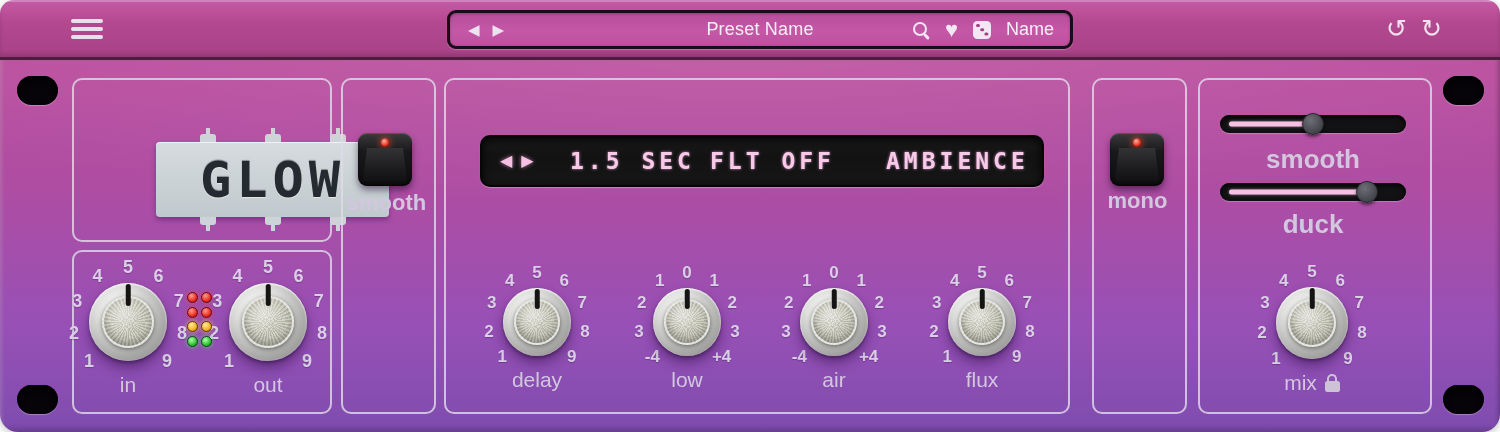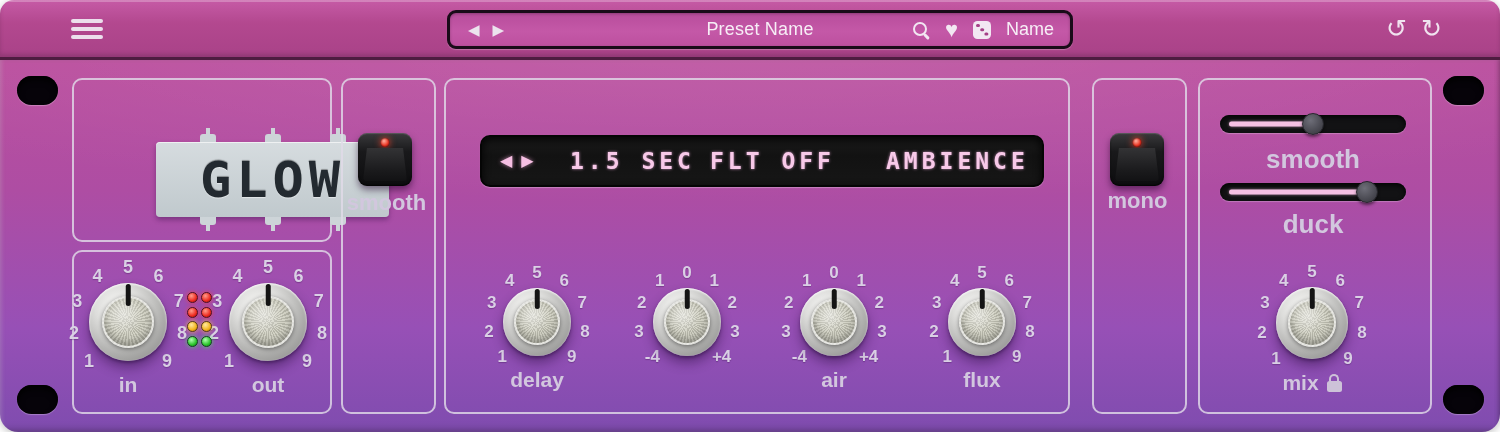--- a/index.html
+++ b/index.html
@@ -86,21 +86,21 @@
   .knob-body{position:absolute;border-radius:50%;cursor:pointer;
              background:radial-gradient(circle at 36% 30%,#f7f7f5 0%,#dddddb 30%,#aeaeac 64%,#808080 100%);
              box-shadow:0 7px 12px rgba(40,10,60,.45), 0 2px 3px rgba(30,5,50,.4), inset 0 1px 2px rgba(255,255,255,.85);}
   .knob-cap{position:absolute;border-radius:50%;
             background:radial-gradient(circle at 40% 34%,rgba(255,255,255,.55),rgba(255,255,255,0) 48%),
                        repeating-conic-gradient(#d3d3c6 0deg 5deg,#b5b5a8 5deg 10deg);
             border:2px solid rgba(245,245,245,.65);box-sizing:border-box;
             box-shadow:inset 0 -4px 7px rgba(0,0,0,.28), 0 1px 4px rgba(0,0,0,.45);}
   .knob-pointer{position:absolute;left:50%;top:1px;width:4.5px;transform:translateX(-50%);
                 background:#141414;border-radius:2.5px;z-index:2;}
-  .knob-label{position:absolute;left:0;right:0;text-align:center;color:#d2c7de;font-size:21px;font-weight:bold;
+  .knob-label{position:absolute;left:0;right:0;text-align:center;color:#d2c7de;font-size:21px;font-weight:normal;
               display:flex;align-items:center;justify-content:center;gap:8px;}
   .lock-icon{position:relative;width:15px;height:11px;background:#cdc2d8;border-radius:2.5px;margin-top:6px;display:inline-block;}
   .lock-icon::before{content:'';position:absolute;top:-7px;left:2.4px;width:10px;height:8px;box-sizing:border-box;
                      border:2.6px solid #cdc2d8;border-bottom:none;border-radius:6px 6px 0 0;}
   
   .meter{position:absolute;left:187px;top:232px;display:grid;grid-template-columns:11px 11px;gap:3.5px 3px;}
   .led{width:11px;height:11px;border-radius:50%;box-sizing:border-box;}
   .led.red{background:radial-gradient(circle at 38% 32%,#ff9c8c,#ee2c20 60%,#8e0d0d);border:1.5px solid #55101a;box-shadow:0 0 4px rgba(255,60,50,.8);}
   .led.yellow{background:radial-gradient(circle at 38% 32%,#ffe9a0,#f2b41e 60%,#a66c08);border:1.5px solid #5c4210;box-shadow:0 0 4px rgba(255,200,60,.8);}
   .led.green{background:radial-gradient(circle at 38% 32%,#b0ffb0,#2cc42c 60%,#0d7a14);border:1.5px solid #0f4a1c;box-shadow:0 0 4px rgba(70,230,80,.8);}
@@ -250,20 +250,23 @@
         <span class="tick" style="font-size: 17px; left: 39.7771px; top: 26.258px;">1</span>
         <span class="tick" style="font-size: 17px; left: 67px; top: 18px;">0</span>
         <span class="tick" style="font-size: 17px; left: 94.2229px; top: 26.258px;">1</span>
         <span class="tick" style="font-size: 17px; left: 112.27px; top: 48.2485px;">2</span>
         <span class="tick" style="font-size: 17px; left: 115.058px; top: 76.5594px;">3</span>
         <span class="tick" style="font-size: 17px; left: 101.648px; top: 101.648px;">+4</span>
         <div class="knob-body" style="width: 68px; height: 68px; left: 33px; top: 33px;">
           <div class="knob-cap" style="width: 46px; height: 46px; left: 11px; top: 11px;"></div>
           <div class="knob-pointer" style="height: 20px;"></div>
         </div>
+        <div class="knob-label" style="top: 113px;">
+          <span>low</span>
+        </div>
       </div>
     <div class="knob-unit" style="left: 767px; top: 195px; width: 134px; height: 134px;">
         <span class="tick" style="font-size: 17px; left: 32.3518px; top: 101.648px;">-4</span>
         <span class="tick" style="font-size: 17px; left: 18.9415px; top: 76.5594px;">3</span>
         <span class="tick" style="font-size: 17px; left: 21.7299px; top: 48.2485px;">2</span>
         <span class="tick" style="font-size: 17px; left: 39.7771px; top: 26.258px;">1</span>
         <span class="tick" style="font-size: 17px; left: 67px; top: 18px;">0</span>
         <span class="tick" style="font-size: 17px; left: 94.2229px; top: 26.258px;">1</span>
         <span class="tick" style="font-size: 17px; left: 112.27px; top: 48.2485px;">2</span>
         <span class="tick" style="font-size: 17px; left: 115.058px; top: 76.5594px;">3</span>

